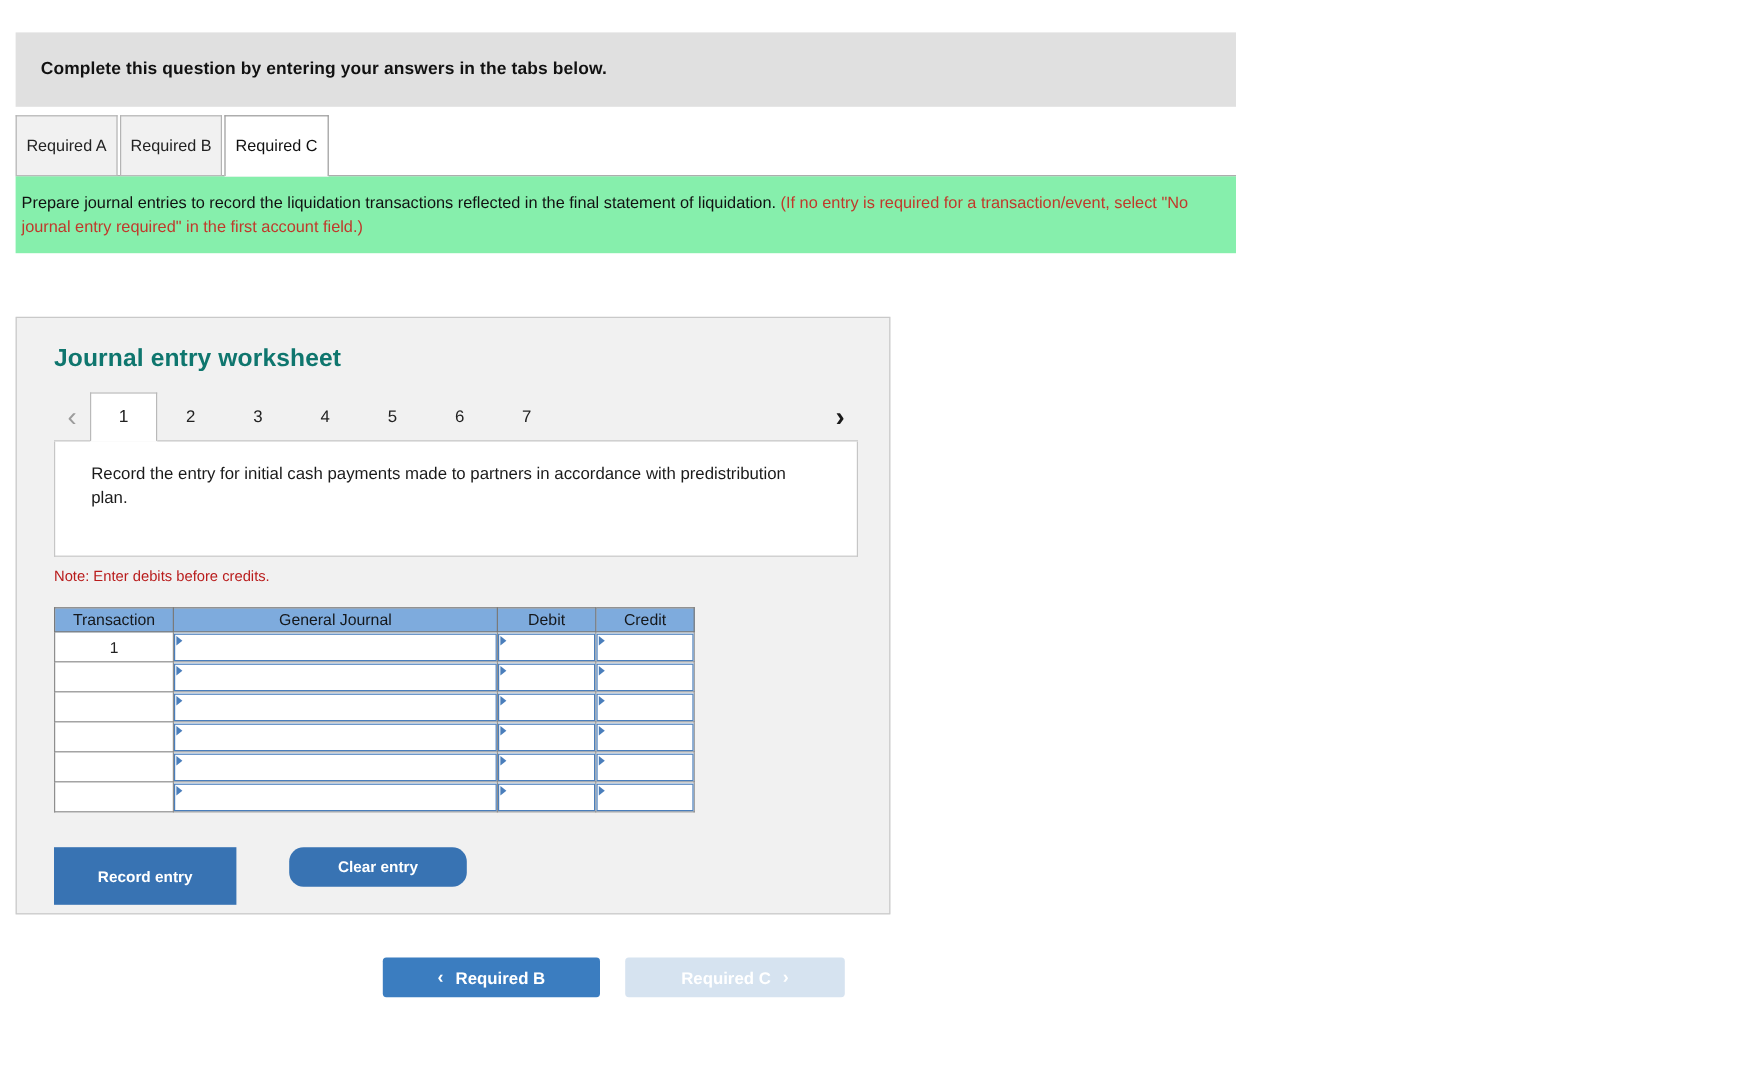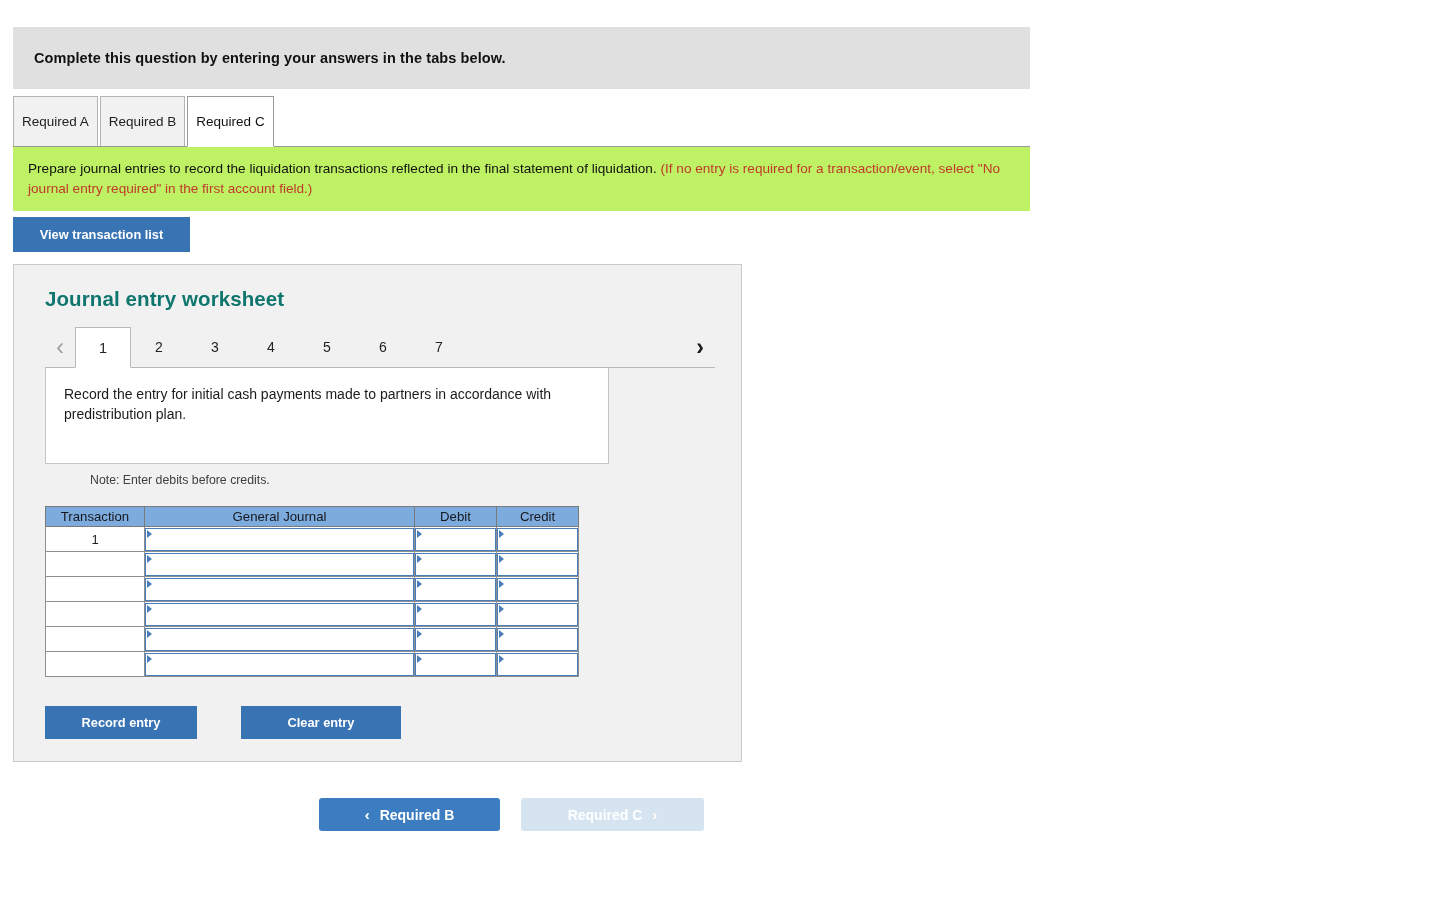--- a/index.html
+++ b/index.html
@@ -56,22 +56,22 @@
     margin-bottom: -1px;
     height: 51px;
     border-color: #9a9a9a;
     border-bottom: 1px solid #ffffff;
   }
 
   
   .instruction {
     position: absolute; left: 13px; top: 147px;
     width: 1017px; min-height: 57px;
-    background: #bef264;
-    padding: 12px 16px 12px 15px;
+    background: #86efac;
+    padding: 12px 16px 12px 5px;
     font-size: 13.6px; line-height: 20px; color: #111;
   }
   .instruction .redpart { color: #c0392b; }
 
   
   .btn {
     display: inline-flex; align-items: center; justify-content: center;
     background: #3873b3; color: #ffffff;
     border: none; font-weight: bold; cursor: pointer;
     font-family: "Liberation Sans", sans-serif;
@@ -117,31 +117,31 @@
     background: #ffffff;
     border: 1px solid #b9b9b9;
     border-bottom: 1px solid #ffffff;
     height: 41px; margin-bottom: -1px;
     font-size: 14.5px;
   }
 
   
   .descbox {
     position: absolute; left: 31px; top: 103px;
-    width: 564px; height: 96px;
+    width: 670px; height: 96px;
     background: #ffffff;
     border: 1px solid #c6c6c6;
     border-top: none;
-    padding: 16px 18px;
+    padding: 16px 30px;
     font-size: 14px; line-height: 20px; color: #1b1b1b;
   }
 
   .note {
     position: absolute; left: 31px; top: 208px;
-    font-size: 12.3px; color: #404040; font-weight: normal; margin-left: 45px;
+    font-size: 12.3px; color: #b91c1c; font-weight: normal;
   }
 
   
   .jtable {
     position: absolute; left: 31px; top: 241px;
     border-collapse: collapse;
     font-size: 13px;
   }
   .jtable th {
     background: #7eabdd;
@@ -177,22 +177,22 @@
   .cellinput::before {
     content: "";
     position: absolute; left: 1px; top: 1px;
     width: 0; height: 0;
     border-top: 4px solid transparent;
     border-bottom: 4px solid transparent;
     border-left: 5px solid #4a7ebb;
   }
 
   
-  .btn-record  { position: absolute; left: 31px;  top: 441px; width: 152px; height: 33px; font-size: 12.8px; }
-  .btn-clear   { position: absolute; left: 227px; top: 441px; width: 160px; height: 33px; font-size: 12.8px; }
+  .btn-record  { position: absolute; left: 31px;  top: 441px; width: 152px; height: 48px; font-size: 12.8px; }
+  .btn-clear   { position: absolute; left: 227px; top: 441px; width: 148px; height: 33px; font-size: 12.8px; border-radius: 12px; }
   .btn-viewgj  { position: absolute; left: 528px; top: 441px; width: 170px; height: 33px; font-size: 12.8px; }
 
   
   .navbtn {
     position: absolute; top: 798px;
     height: 33px; border-radius: 3px;
     display: flex; align-items: center; justify-content: center;
     font-size: 14px; font-weight: bold; color: #ffffff;
     cursor: pointer; gap: 10px;
   }
@@ -214,21 +214,20 @@
   <div class="tabstrip">
     <div class="tab">Required A</div>
     <div class="tab">Required B</div>
     <div class="tab active">Required C</div>
   </div>
 
   <div class="instruction">
     <span>Prepare journal entries to record the liquidation transactions reflected in the final statement of liquidation. </span><span class="redpart">(If no entry is required for a transaction/event, select "No journal entry required" in the first account field.)</span>
   </div>
 
-  <div class="btn btn-viewtx">View transaction list</div>
 
   <div class="panel">
 
     <div class="panel-title">Journal entry worksheet</div>
 
     <div class="pager">
       <div class="pg-arrow left">‹</div>
       <div class="pg-num active">1</div>
       <div class="pg-num">2</div>
       <div class="pg-num">3</div>

